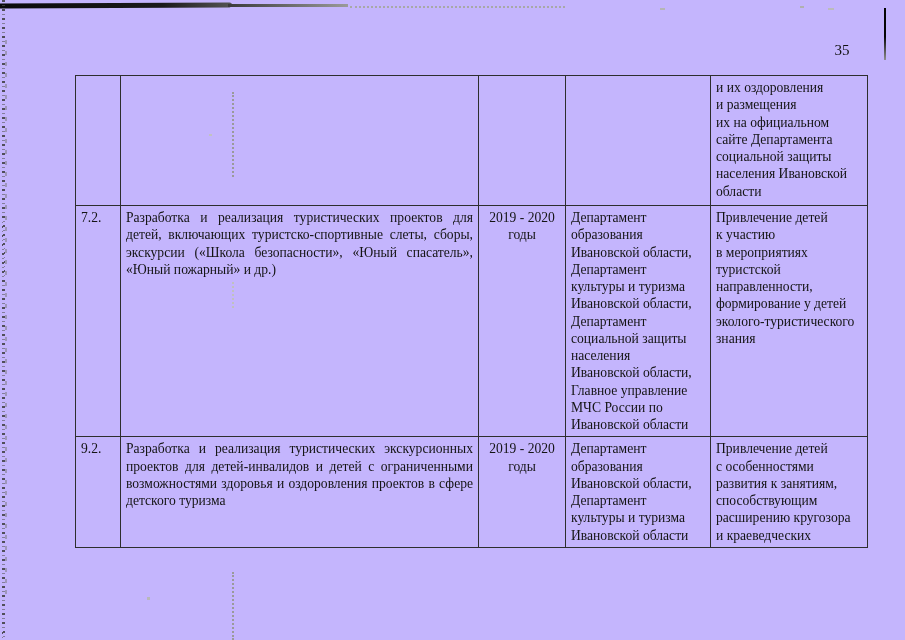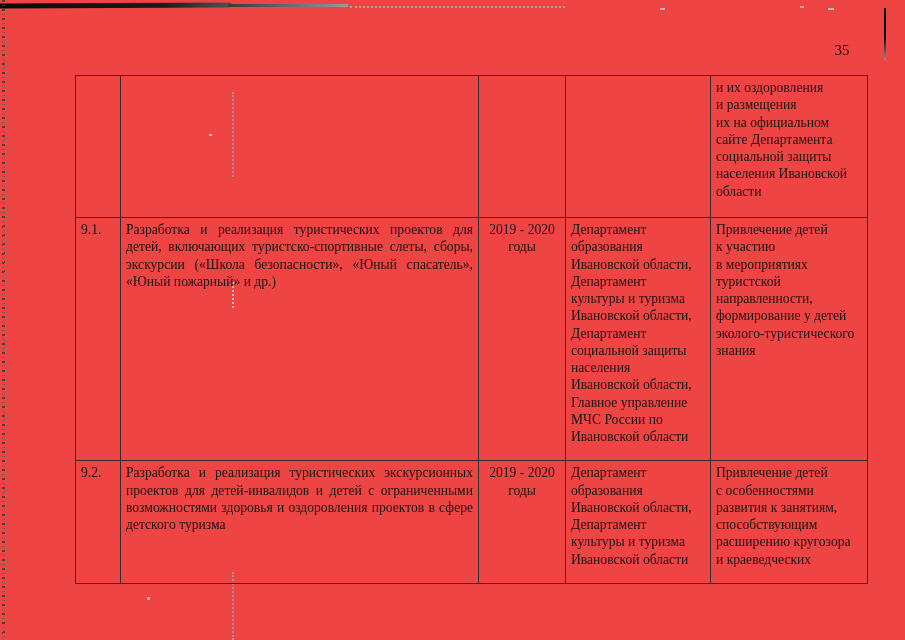--- a/index.html
+++ b/index.html
@@ -1,20 +1,20 @@
 <!DOCTYPE html>
 <html><head>
 <meta charset="utf-8">
 <style>
   html, body { margin: 0; padding: 0; background: #e8e8e8; }
   .page {
     position: relative;
     width: 905px;
     height: 640px;
-    background: #ef4444;
+    background: #c4b5fd;
     overflow: hidden;
     font-family: "Liberation Serif", "DejaVu Serif", serif;
     color: #141414;
   }
 
   
   .streak-top-1 {
     position: absolute; left: 0; top: 3px; width: 232px; height: 5px;
     background: linear-gradient(90deg, #0a0a0a 0%, #1a1a1a 70%, #555 100%);
     border-radius: 0 3px 3px 0; transform: rotate(-0.25deg);
@@ -67,21 +67,21 @@
 
   
   table.doc-table {
     position: absolute; left: 75px; top: 75px;
     width: 792px; border-collapse: collapse; table-layout: fixed;
     font-size: 13.6px; line-height: 1.27;
   }
   table.doc-table td {
     border: 1.6px solid #2e2e2e;
     vertical-align: top;
-    padding: 3px 5px 15px 5px;
+    padding: 3px 5px 3px 5px;
     overflow: hidden;
   }
   tr.row-continuation td { height: 123px; }
   tr.row-section td {
     height: 20px; text-align: center; font-weight: bold;
     padding-top: 3px; font-size: 14.2px;
   }
   tr.row-91 td { height: 216px; }
   tr.row-92 td { height: 103px; }
 
@@ -127,21 +127,21 @@
         <td class="cell-pre"></td>
         <td class="cell-pre">и их оздоровления
 и размещения
 их на официальном
 сайте Департамента
 социальной защиты
 населения Ивановской
 области</td>
       </tr>
       <tr class="row-91">
-        <td class="cell-num">9.1.</td>
+        <td class="cell-num">7.2.</td>
         <td class="cell-activity">Разработка и реализация туристических проектов для детей, включающих туристско-спортивные слеты, сборы, экскурсии («Школа безопасности», «Юный спасатель», «Юный пожарный» и др.)</td>
         <td class="cell-period">2019 - 2020
 годы</td>
         <td class="cell-pre">Департамент
 образования
 Ивановской области,
 Департамент
 культуры и туризма
 Ивановской области,
 Департамент

